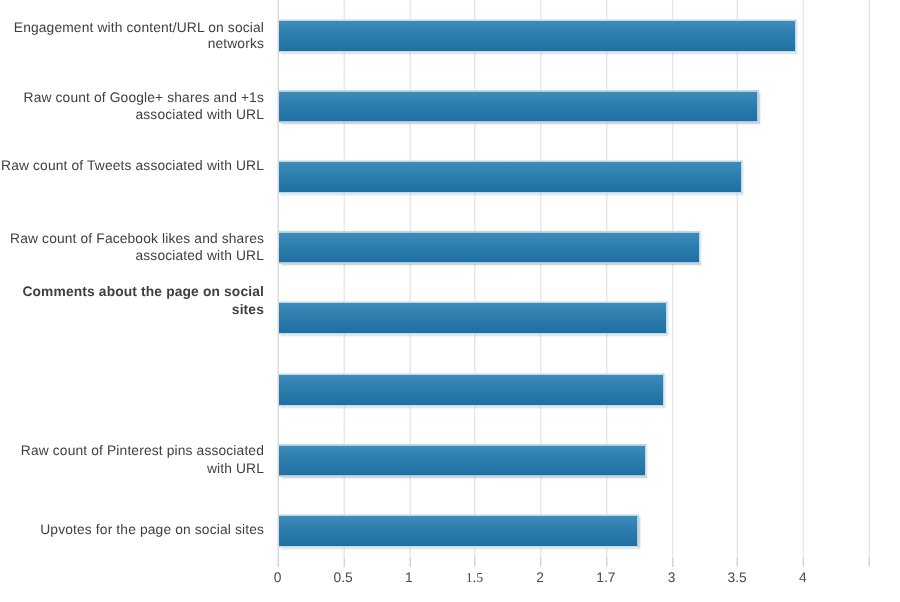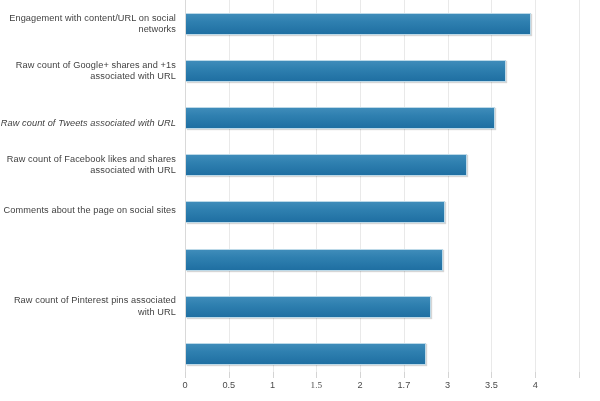--- a/index.html
+++ b/index.html
@@ -95,24 +95,25 @@
   }
 </style>
 </head>
 <body>
 
 <div id="chart-root">
 
   <div id="label-column">
       <div class="cat-label" style="top: 12.5px;">Engagement with content/URL on social networks</div>
       <div class="cat-label" style="top: 59.6px;">Raw count of Google+ shares and +1s associated with URL</div>
-      <div class="cat-label" style="top: 118px; font-style: italic;">Raw count of Tweets associated with URL</div>
+      <div class="cat-label" style="top: 105px;">Raw count of Tweets associated with URL</div>
       <div class="cat-label" style="top: 153.8px;">Raw count of Facebook likes and shares associated with URL</div>
-      <div class="cat-label" style="top: 205px;">Comments about the page on social sites</div>
+      <div class="cat-label" style="top: 189px; font-weight: bold;">Comments about the page on social sites</div>
       <div class="cat-label" style="top: 295.1px;">Raw count of Pinterest pins associated with URL</div>
+      <div class="cat-label" style="top: 347.7px;">Upvotes for the page on social sites</div>
     </div>
 
   <div id="plot-area">
       <div class="gridline axis-line" style="left: 0px;"></div>
       <div class="gridline" style="left: 43.7778px;"></div>
       <div class="gridline" style="left: 87.5556px;"></div>
       <div class="gridline" style="left: 131.333px;"></div>
       <div class="gridline" style="left: 175.111px;"></div>
       <div class="gridline" style="left: 218.889px;"></div>
       <div class="gridline" style="left: 262.667px;"></div>

